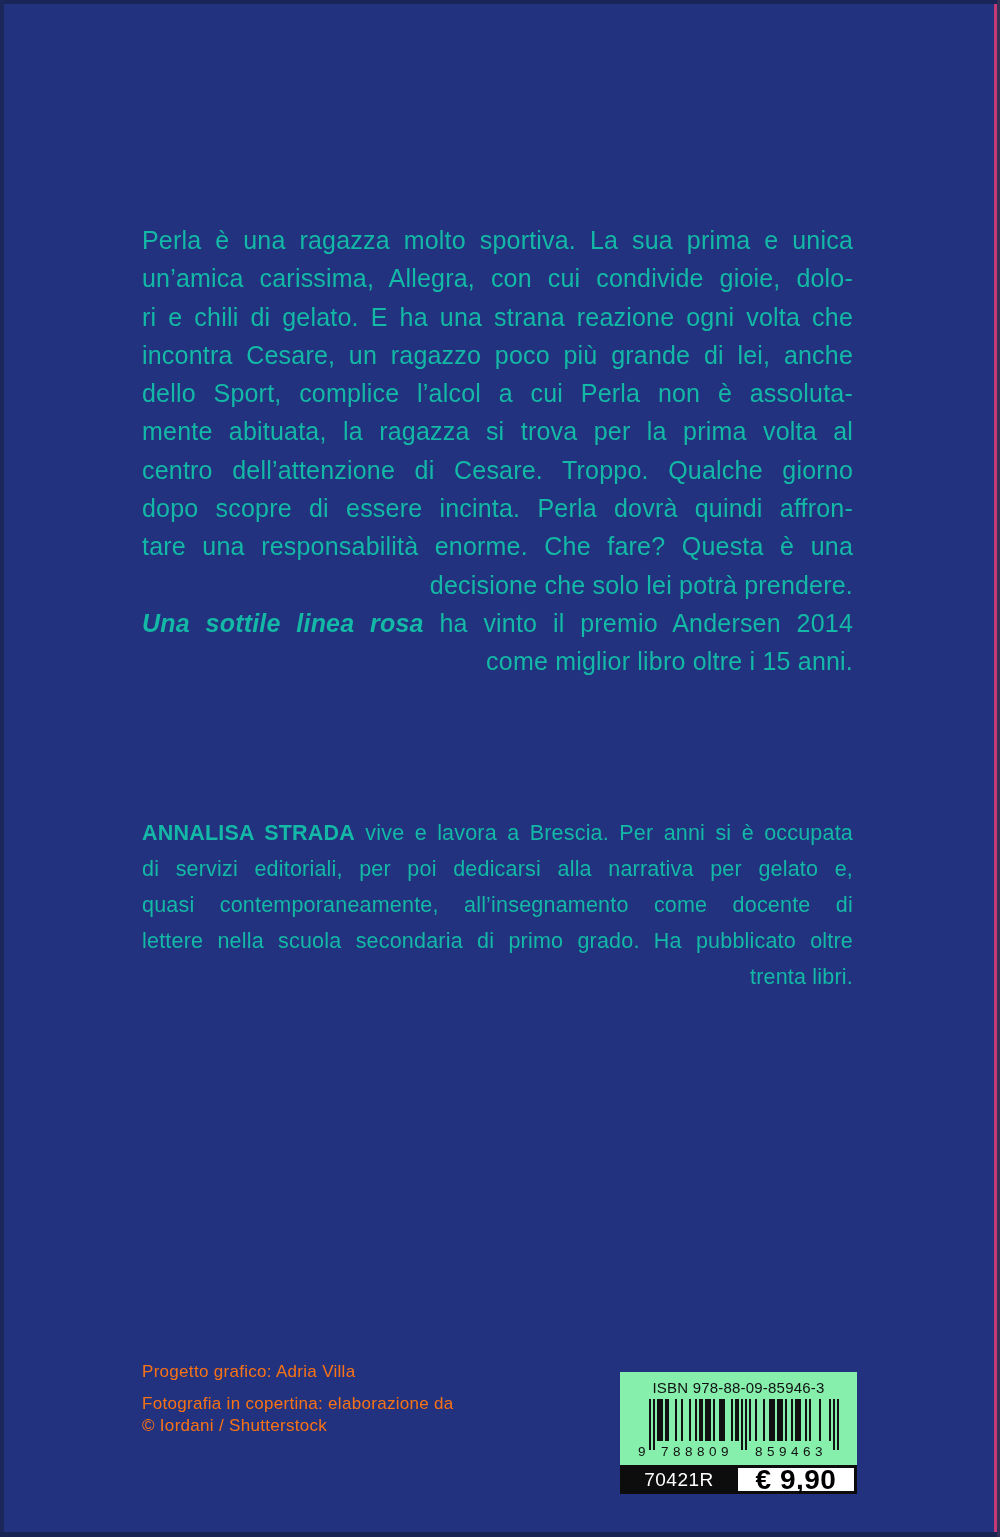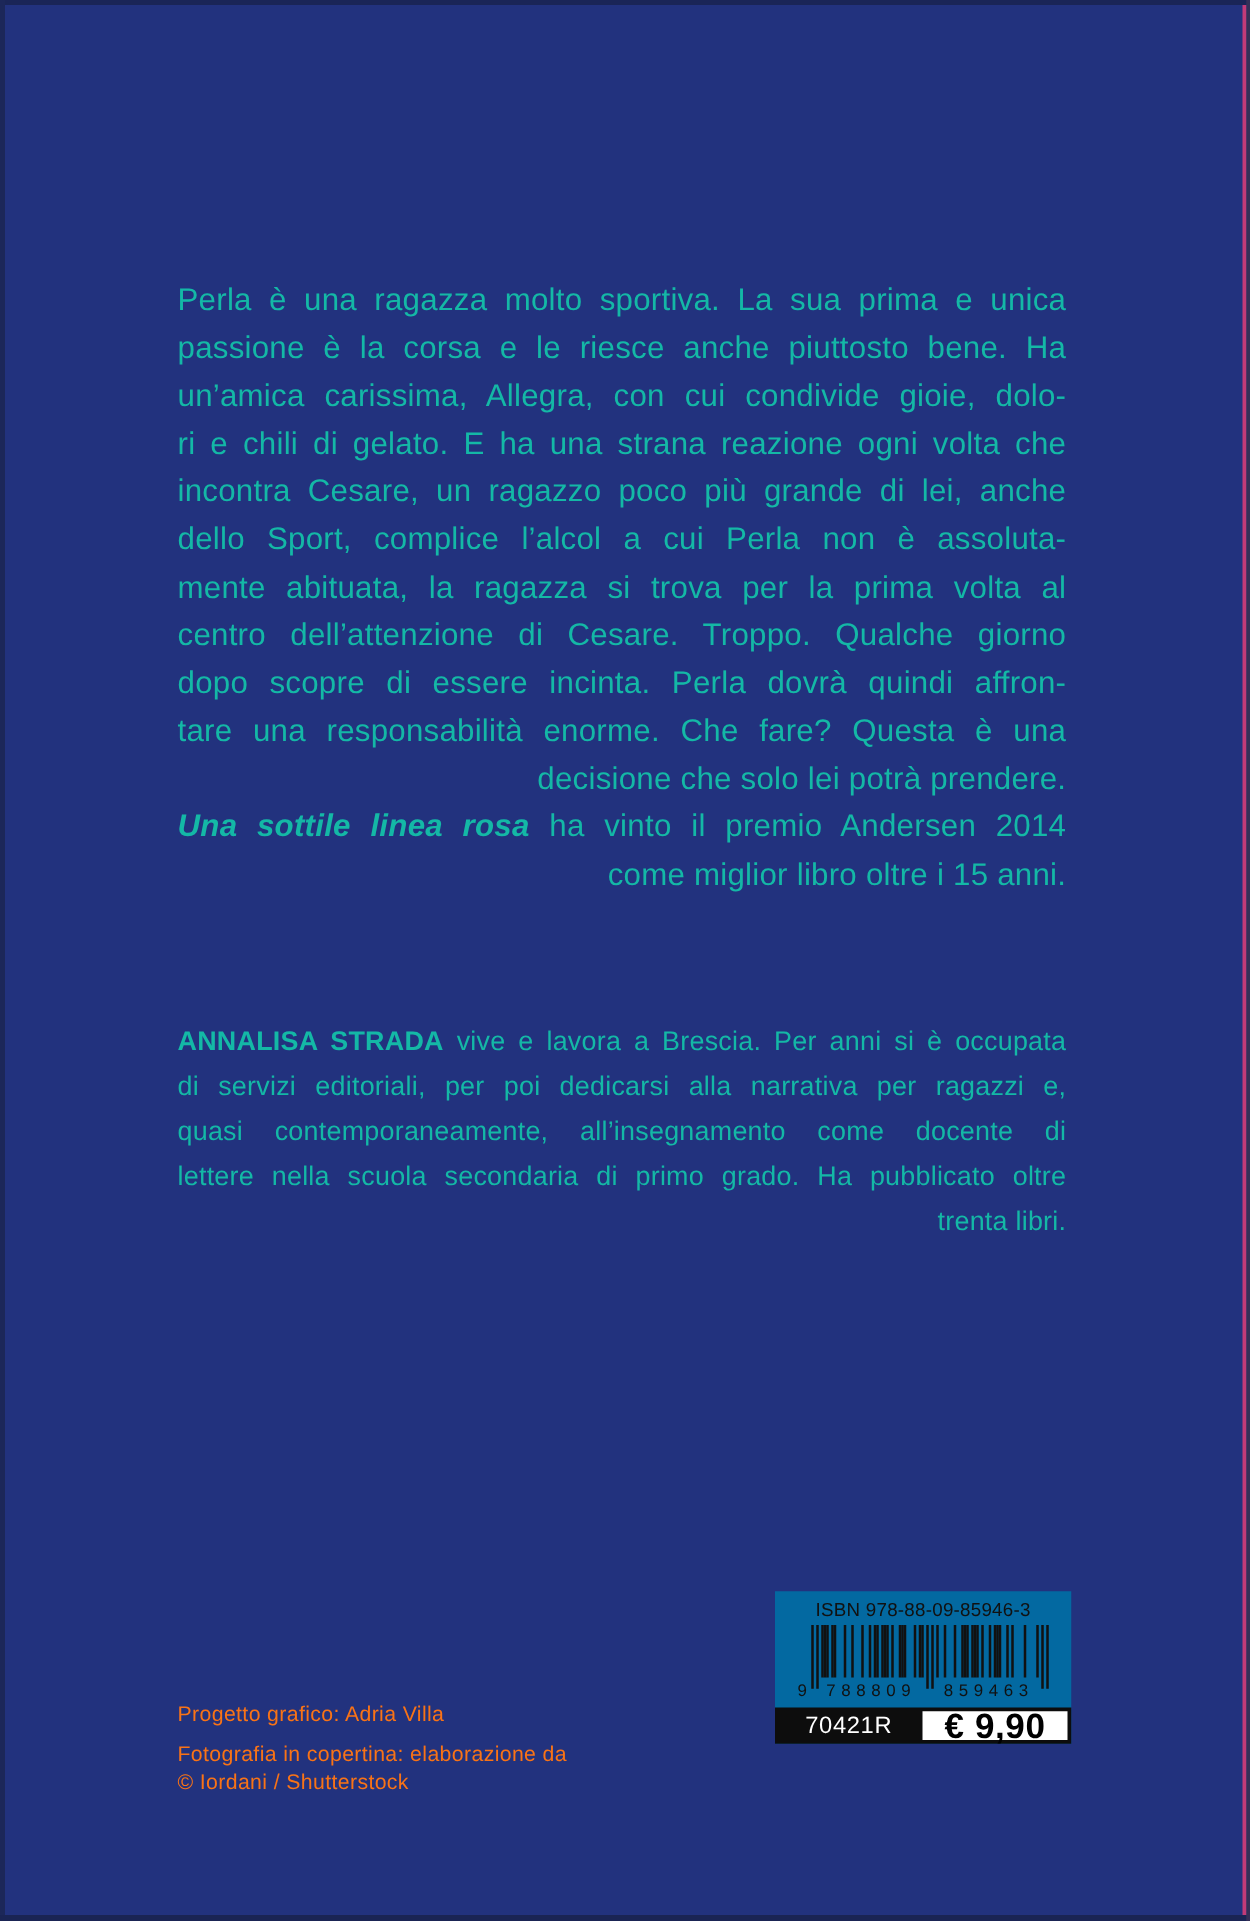--- a/index.html
+++ b/index.html
@@ -27,22 +27,22 @@
   .tline.just{text-align:justify;text-align-last:justify;}
   .tline .italic{font-style:italic;font-weight:bold;}
   .tline .bold{font-weight:bold;}
 
   .credits{position:absolute;left:142px;top:1361px;width:470px;color:#f97316;
            font-size:17px;line-height:22px;letter-spacing:0.3px;}
   .credits .credit-group{margin-bottom:10px;}
 
   
   .barcode-box{
-    position:absolute;left:620px;top:1273px;width:237px;height:122px;
-    background:#0369a1;color:#000;
+    position:absolute;left:620px;top:1372px;width:237px;height:122px;
+    background:#86efac;color:#000;
   }
   .isbn-label{
     margin-top:7px;text-align:center;
     font-size:15px;letter-spacing:0.2px;color:#111;
   }
   .ean-wrap{margin-top:3px;display:flex;justify-content:center;}
   .ean-wrap svg{display:block;}
   .ean-wrap text{font-family:"Liberation Sans", sans-serif;font-size:13.5px;fill:#111;}
   .bc-row{
     position:absolute;left:0;right:0;bottom:0;height:29px;background:#0d0d0d;
@@ -64,37 +64,36 @@
 <div class="cover">
 
   <div class="edge-top"></div>
   <div class="edge-left"></div>
   <div class="edge-bottom"></div>
   <div class="edge-right"></div>
   <div class="pink-line"></div>
 
   <div class="textblock synopsis">
       <div class="tline just"><span>Perla è una ragazza molto sportiva. La sua prima e unica</span></div>
-      <div class="tline just"><span>passione è la corsa e le riesce anche piuttosto bene. Ha</span></div>
       <div class="tline just"><span>un’amica carissima, Allegra, con cui condivide gioie, dolo-</span></div>
       <div class="tline just"><span>ri e chili di gelato. E ha una strana reazione ogni volta che</span></div>
       <div class="tline just"><span>incontra Cesare, un ragazzo poco più grande di lei, anche</span></div>
       <div class="tline just"><span>dello Sport, complice l’alcol a cui Perla non è assoluta-</span></div>
       <div class="tline just"><span>mente abituata, la ragazza si trova per la prima volta al</span></div>
       <div class="tline just"><span>centro dell’attenzione di Cesare. Troppo. Qualche giorno</span></div>
       <div class="tline just"><span>dopo scopre di essere incinta. Perla dovrà quindi affron-</span></div>
       <div class="tline just"><span>tare una responsabilità enorme. Che fare? Questa è una</span></div>
       <div class="tline"><span>decisione che solo lei potrà prendere.</span></div>
       <div class="tline just"><span class="italic">Una sottile linea rosa</span><span> ha vinto il premio Andersen 2014</span></div>
       <div class="tline"><span>come miglior libro oltre i 15 anni.</span></div>
     </div>
 
   <div class="textblock bio">
       <div class="tline just"><span class="bold">ANNALISA STRADA</span><span> vive e lavora a Brescia. Per anni si è occupata</span></div>
-      <div class="tline just"><span>di servizi editoriali, per poi dedicarsi alla narrativa per ragazzi e,</span></div>
+      <div class="tline just"><span>di servizi editoriali, per poi dedicarsi alla narrativa per gelato e,</span></div>
       <div class="tline just"><span>quasi contemporaneamente, all’insegnamento come docente di</span></div>
       <div class="tline just"><span>lettere nella scuola secondaria di primo grado. Ha pubblicato oltre</span></div>
       <div class="tline"><span>trenta libri.</span></div>
     </div>
 
   <div class="credits">
     <div class="credit-group">Progetto grafico: Adria Villa</div>
     <div class="credit-group">
       <div>Fotografia in copertina: elaborazione da</div>
       <div>© Iordani / Shutterstock</div>

